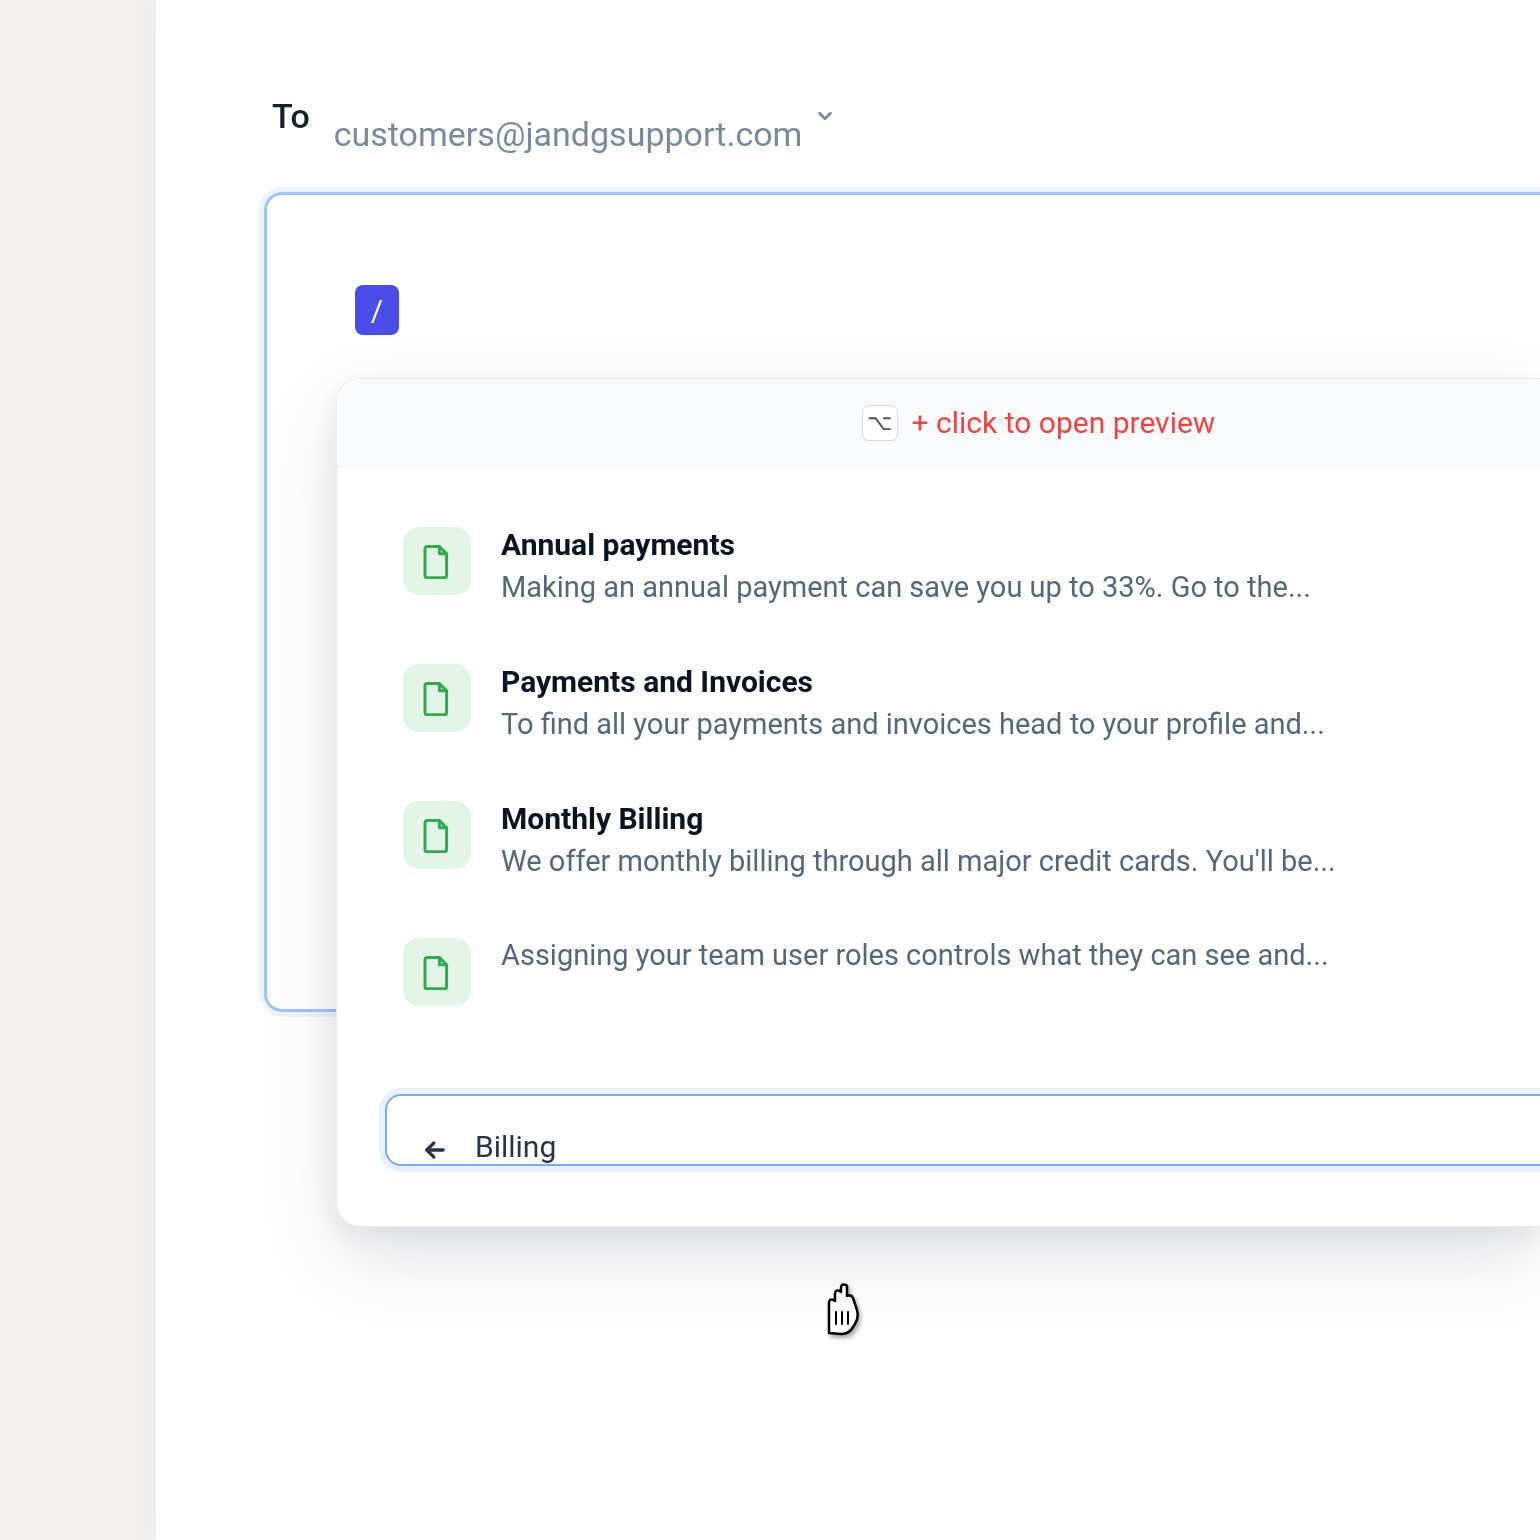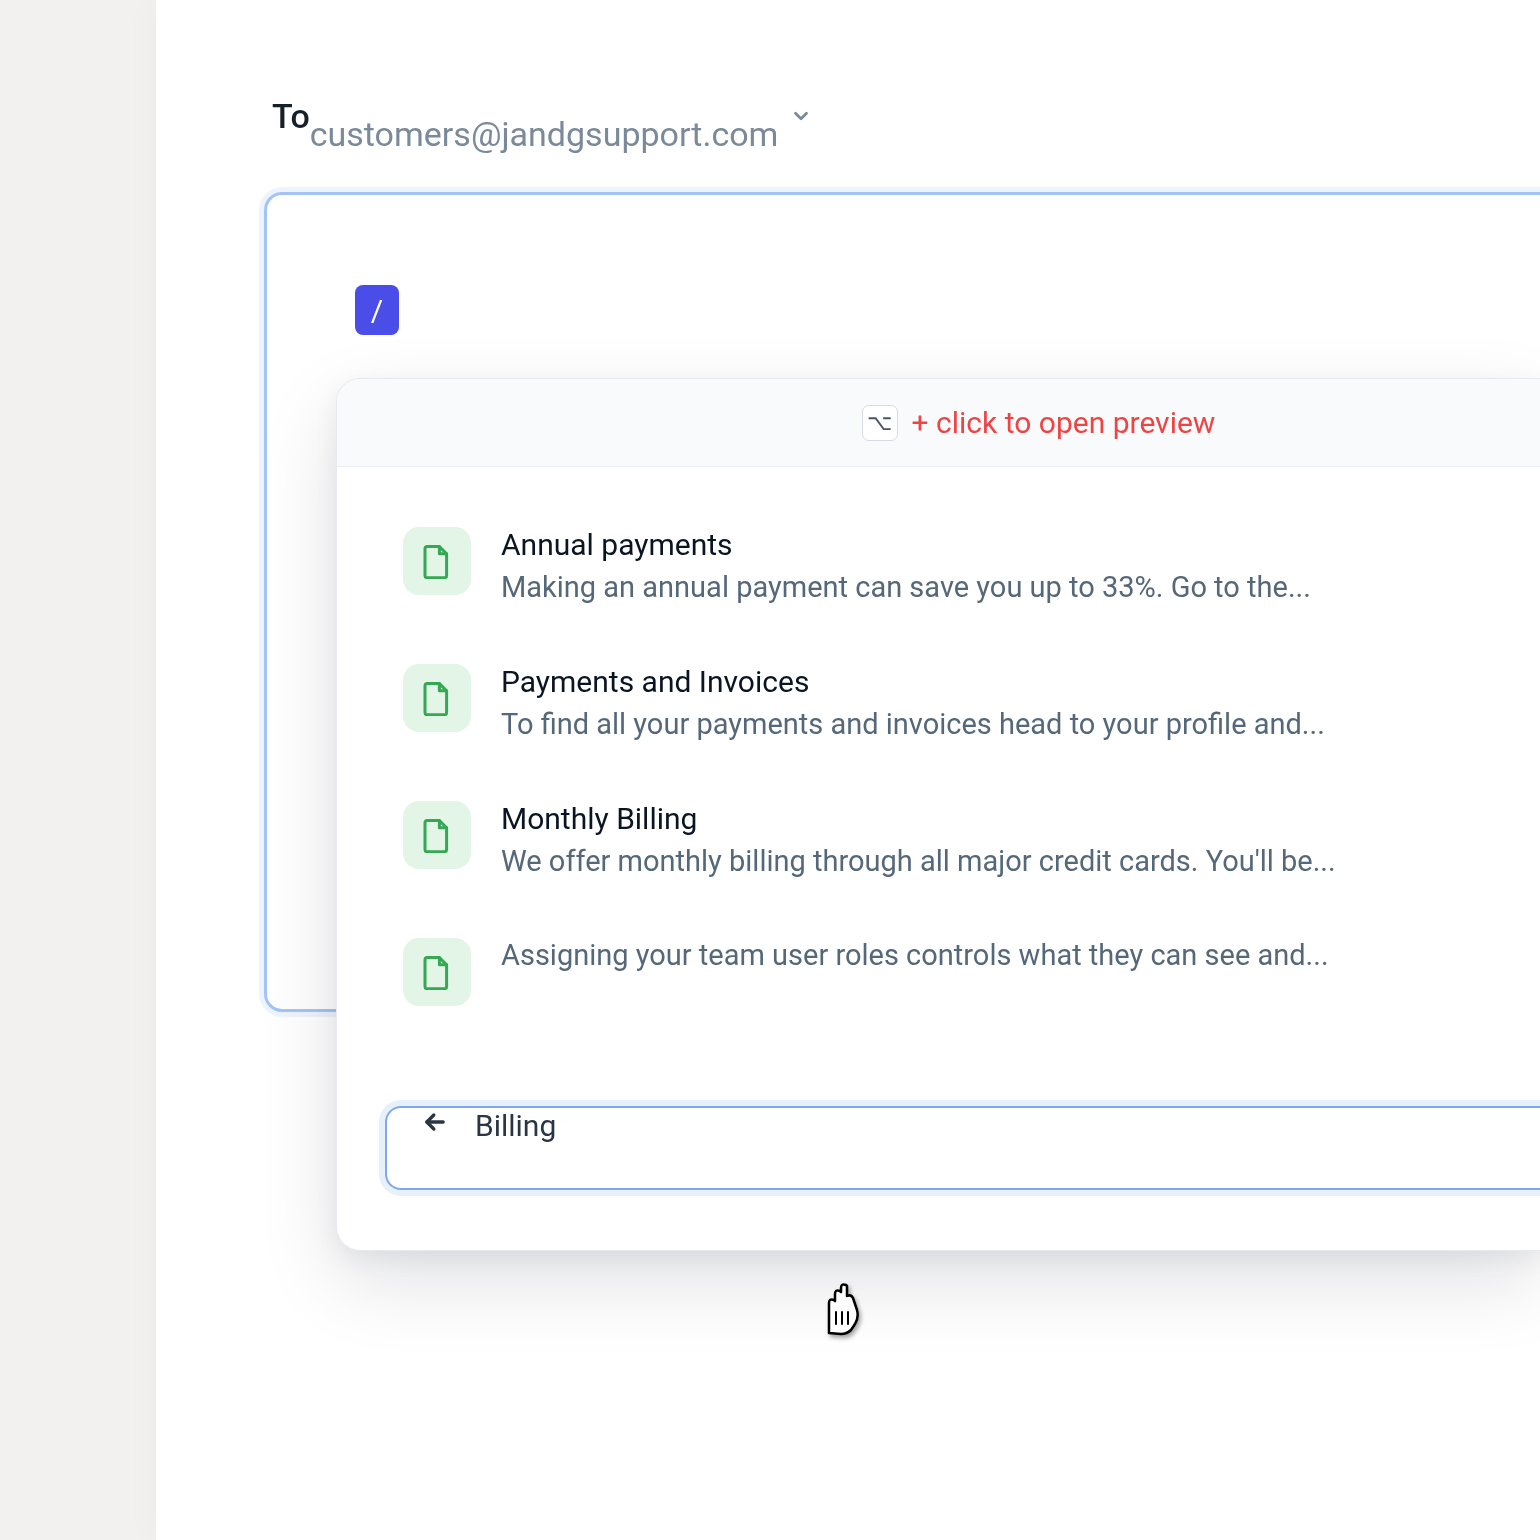--- a/index.html
+++ b/index.html
@@ -23,20 +23,21 @@
       top: 0;
       right: 0;
       bottom: 0;
       background: #ffffff;
       box-shadow: -4px 0 30px rgba(0,0,0,0.03);
     }
     
     .to-row {
       display: flex;
       align-items: center;
+      gap: 24px;
       padding: 78px 0 0 116px;
       text-align: center;
     }
     
     .to-label {
       font-size: 34px;
       color: #17202a;
       font-weight: 500;
     }
     
@@ -178,46 +179,46 @@
     
     .suggest-text {
       flex: 1;
       min-width: 0;
       overflow: hidden;
     }
     
     .suggest-title {
       font-size: 30px;
       color: #0a1422;
-      font-weight: 400;
+      font-weight: 700;
       margin-bottom: 8px;
       white-space: nowrap;
       overflow: hidden;
       text-overflow: ellipsis;
     }
     
     .suggest-desc {
       font-size: 29px;
       color: #55687a;
       font-weight: 400;
       white-space: nowrap;
       overflow: hidden;
       text-overflow: ellipsis;
     }
     
     .search-row {
-      margin: 30px 0 0 48px;
-      height: 84px;
+      margin: 18px 0 0 48px;
+      height: 72px;
       background: #ffffff;
       border: 2.5px solid #7ea9e8;
       border-right: none;
       border-radius: 16px 0 0 16px;
       box-shadow: 0 0 0 6px rgba(140, 180, 240, 0.2);
       display: flex;
-      align-items: flex-start;
+      align-items: flex-end;
       gap: 26px;
       padding: 0 0 0 34px;
     }
     
     .arrow-left {
       width: 28px;
       height: 28px;
     }
     
     .arrow-left path {

